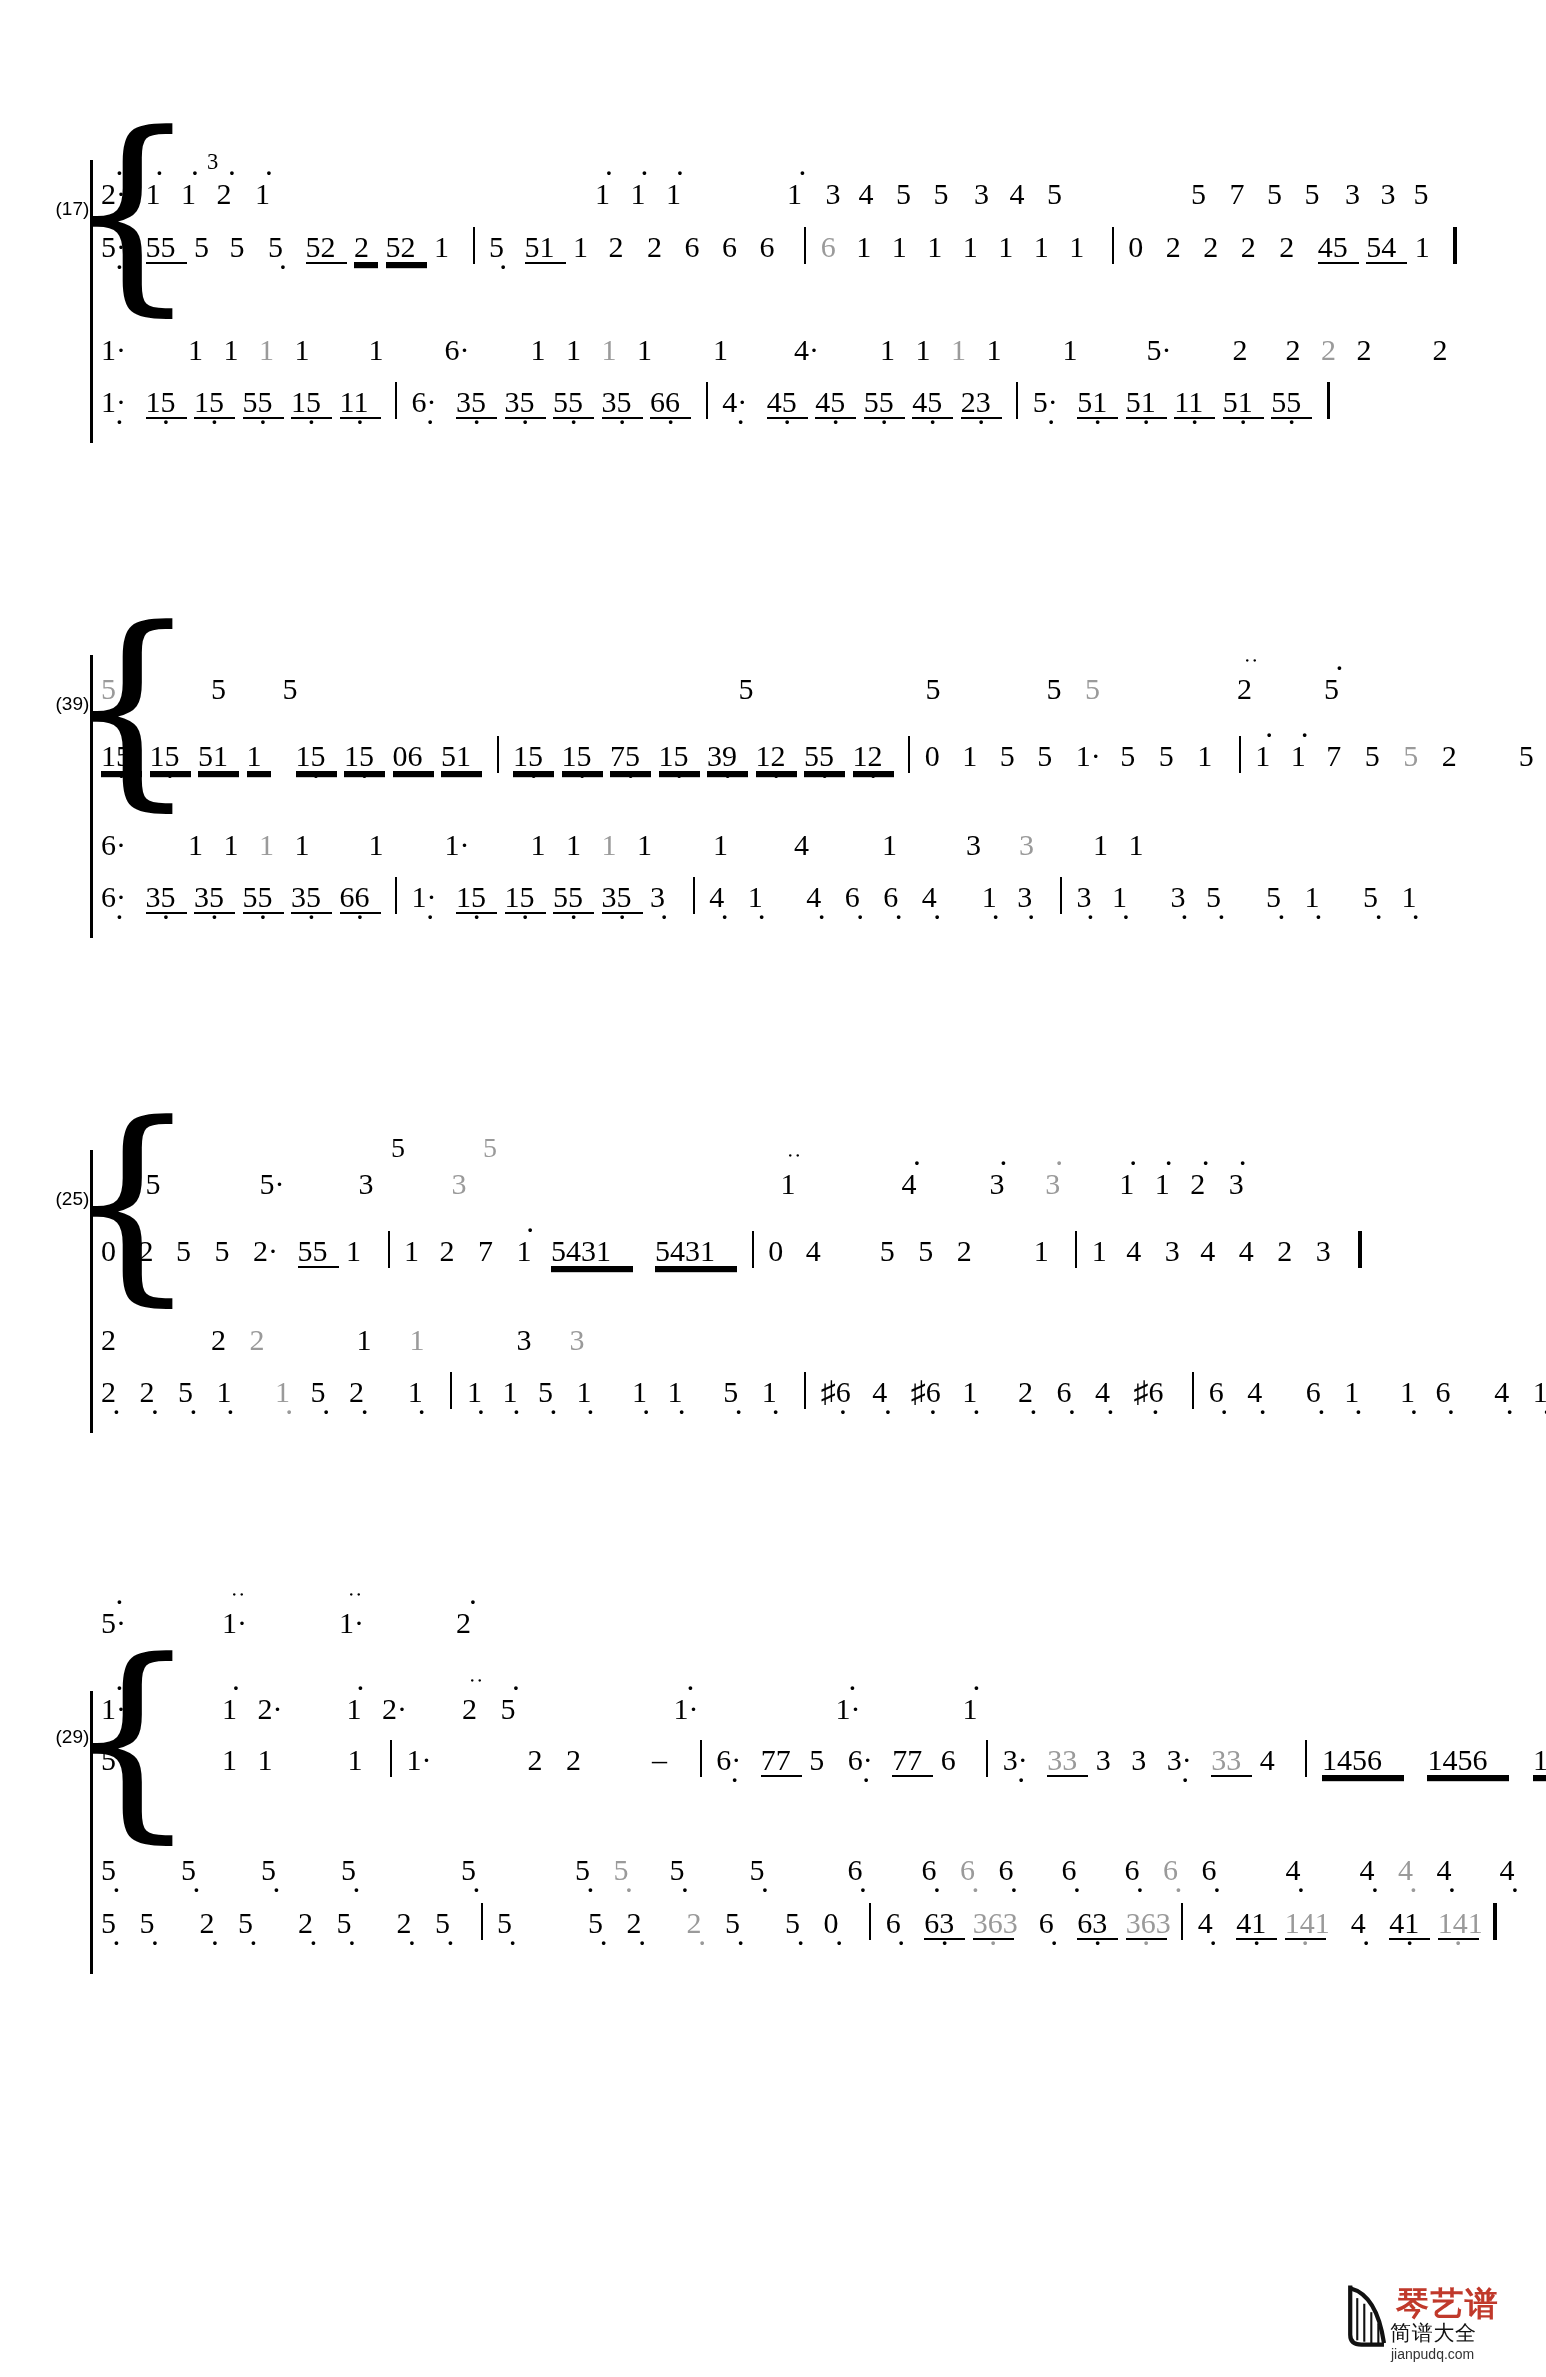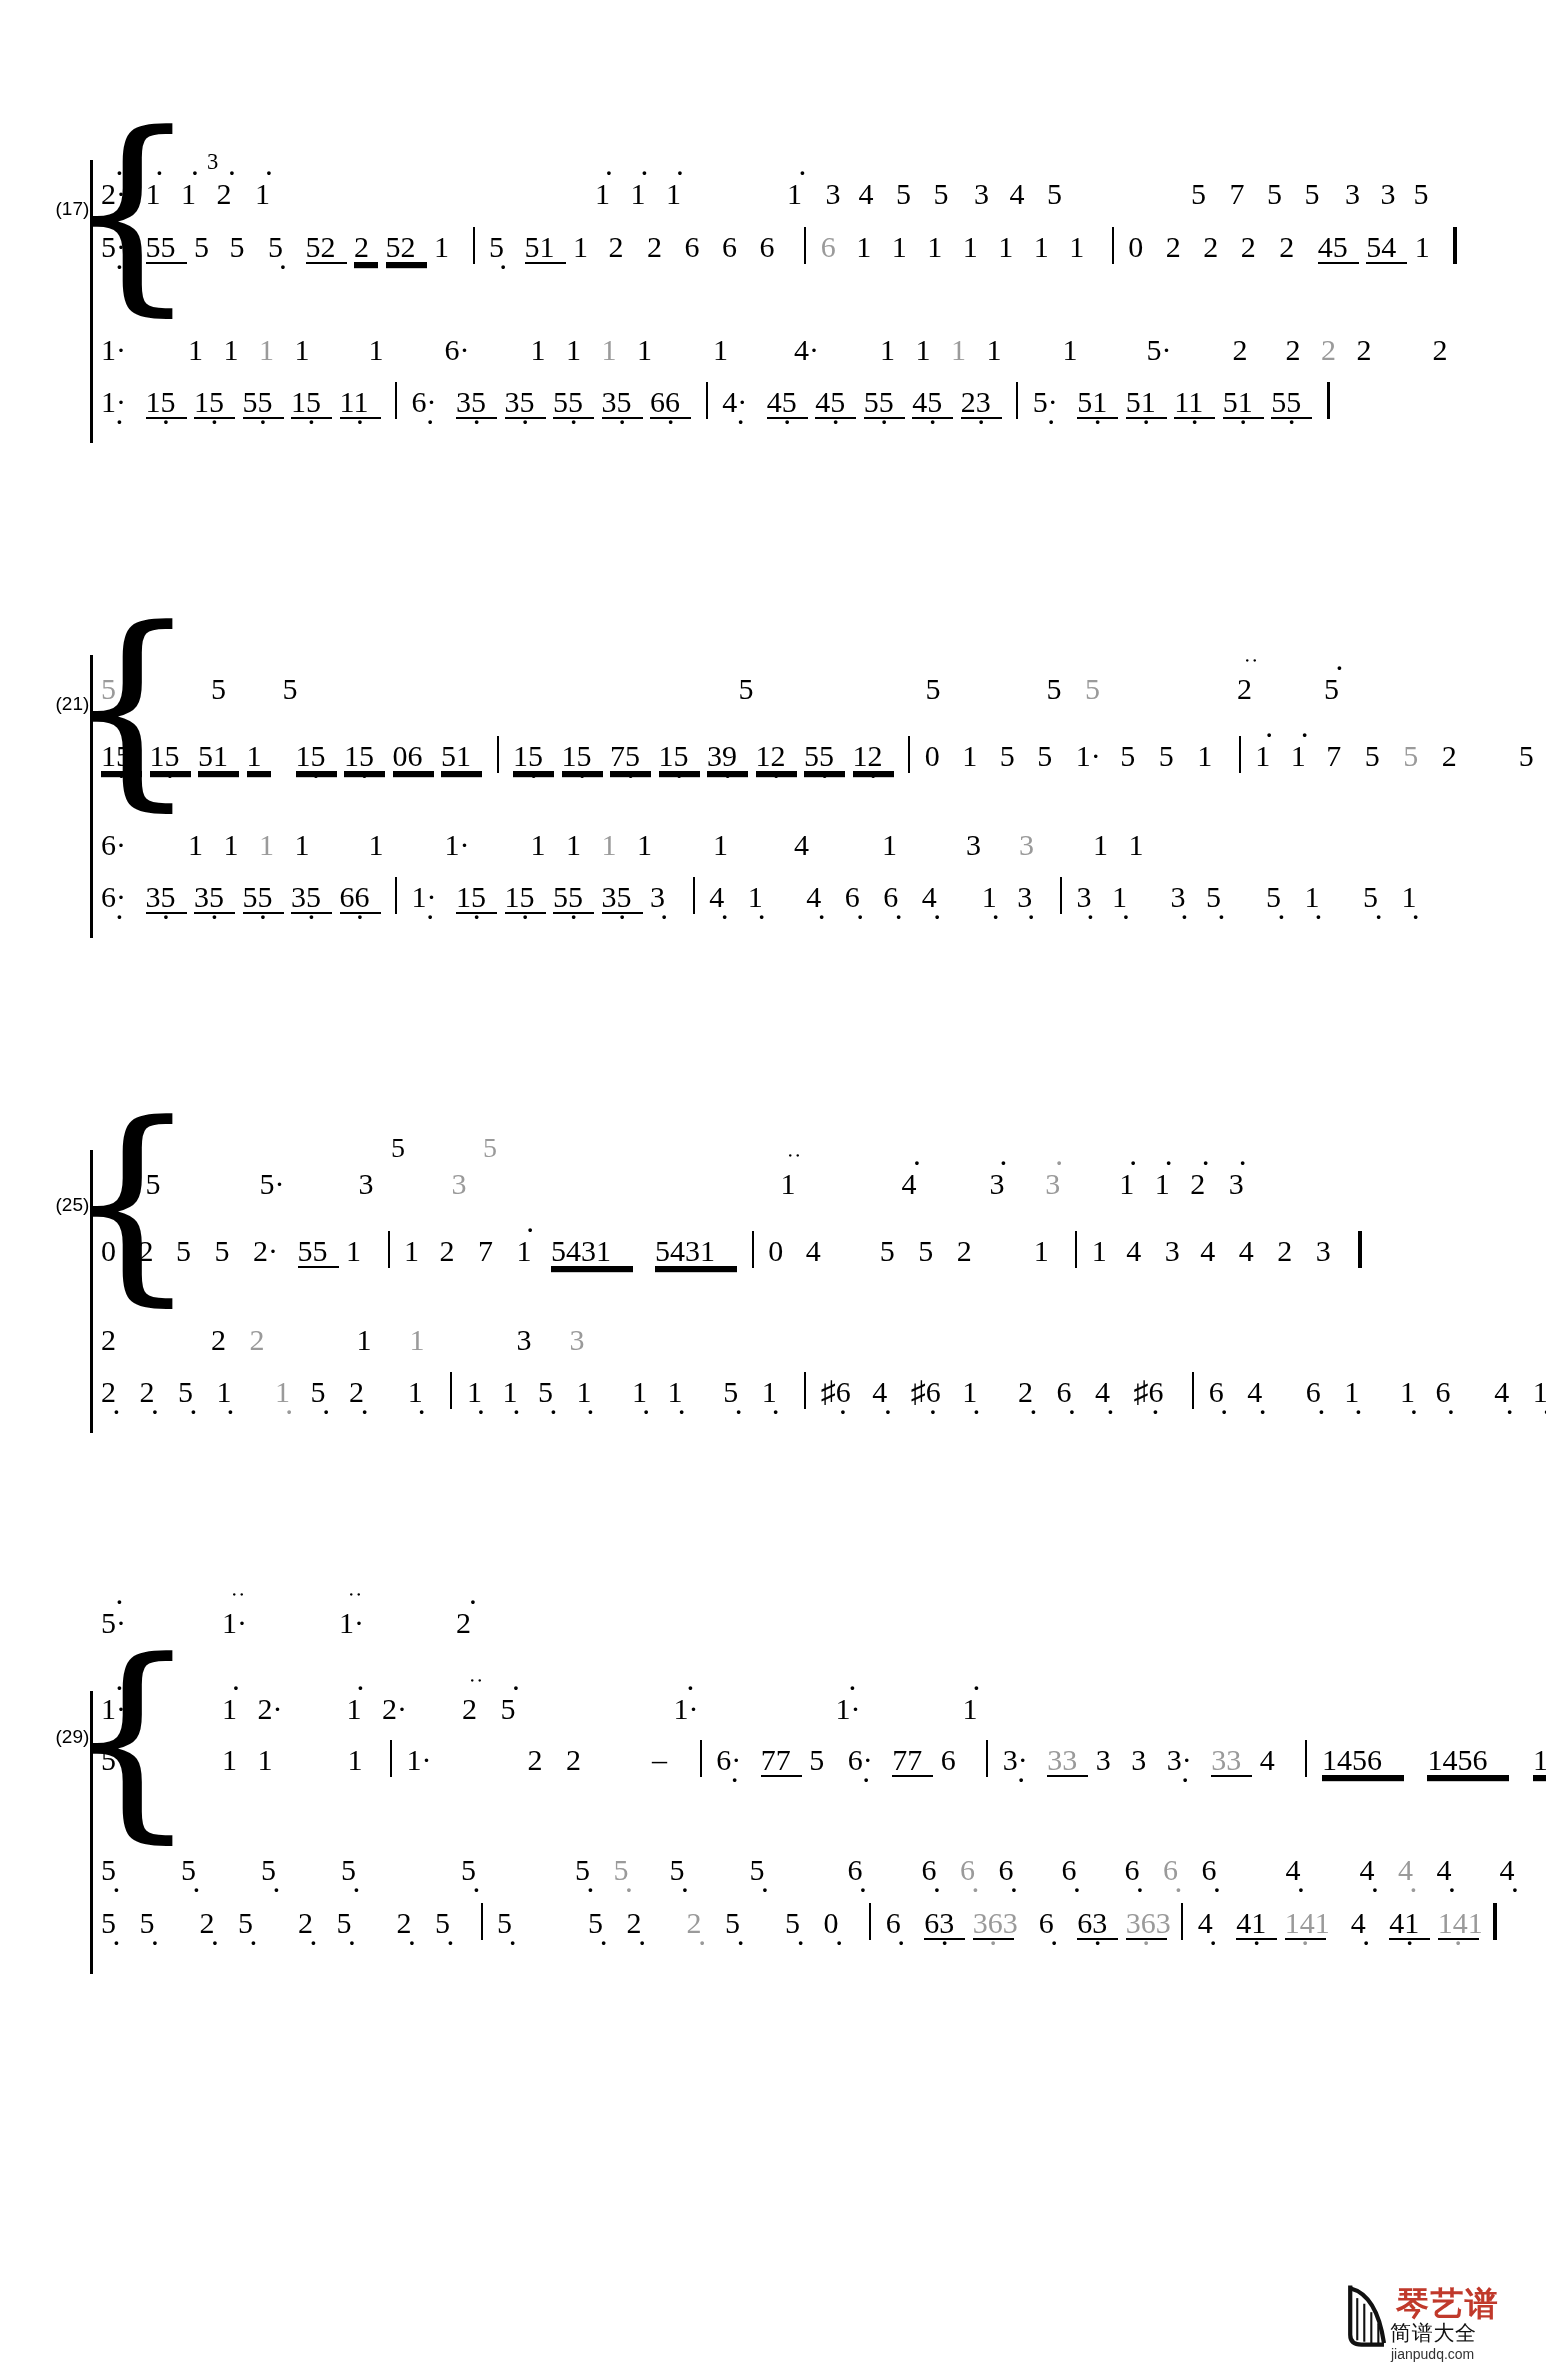--- a/index.html
+++ b/index.html
@@ -305,21 +305,21 @@
       <span class="note dot-below beam1" style="width:41px">51</span>
       <span class="note dot-below beam1" style="width:41px">51</span>
       <span class="note dot-below beam1" style="width:41px">11</span>
       <span class="note dot-below beam1" style="width:41px">51</span>
       <span class="note dot-below beam1" style="width:41px">55</span>
       <span class="barline thick"></span>
     </div>
   </div>
 
   <div class="system" style="top:651px; height:304px;">
-    <div class="sys-num" style="top:42px;">(21)</div>
+    <div class="sys-num" style="top:42px;">(39)</div>
     <div class="sys-brace">{</div>
     <div class="sys-bar-left" style="height:283px;"></div>
 
     <div class="row" style="top:21px;">
       <span class="note grey" style="width:31px">5</span>
       <span style="display:inline-block;width:64px"></span>
       <span class="note" style="width:31px">5</span>
       <span style="display:inline-block;width:25.5px"></span>
       <span class="note" style="width:31px">5</span>
       <span style="display:inline-block;width:410px"></span>
@@ -440,21 +440,21 @@
       <span style="display:inline-block;width:14px"></span>
       <span class="note dot-below" style="width:31px">5</span>
       <span class="note dot-below" style="width:28px">1</span>
       <span style="display:inline-block;width:15.6px"></span>
       <span class="note dot-below" style="width:31px">5</span>
       <span class="note dot-below" style="width:28px">1</span>
     </div>
   </div>
 
   <div class="system" style="top:1146px; height:304px;">
-    <div class="sys-num" style="top:48px;">(25)</div>
+    <div class="sys-num" style="top:42px;">(25)</div>
     <div class="sys-brace">{</div>
     <div class="sys-bar-left" style="height:283px;"></div>
 
     <div class="row" style="top:-14px; font-size:28px;">
       <span style="display:inline-block;width:283px"></span>
       <span class="note" style="width:31px">5</span>
       <span style="display:inline-block;width:47px"></span>
       <span class="note grey" style="width:31px">5</span>
     </div>
 

